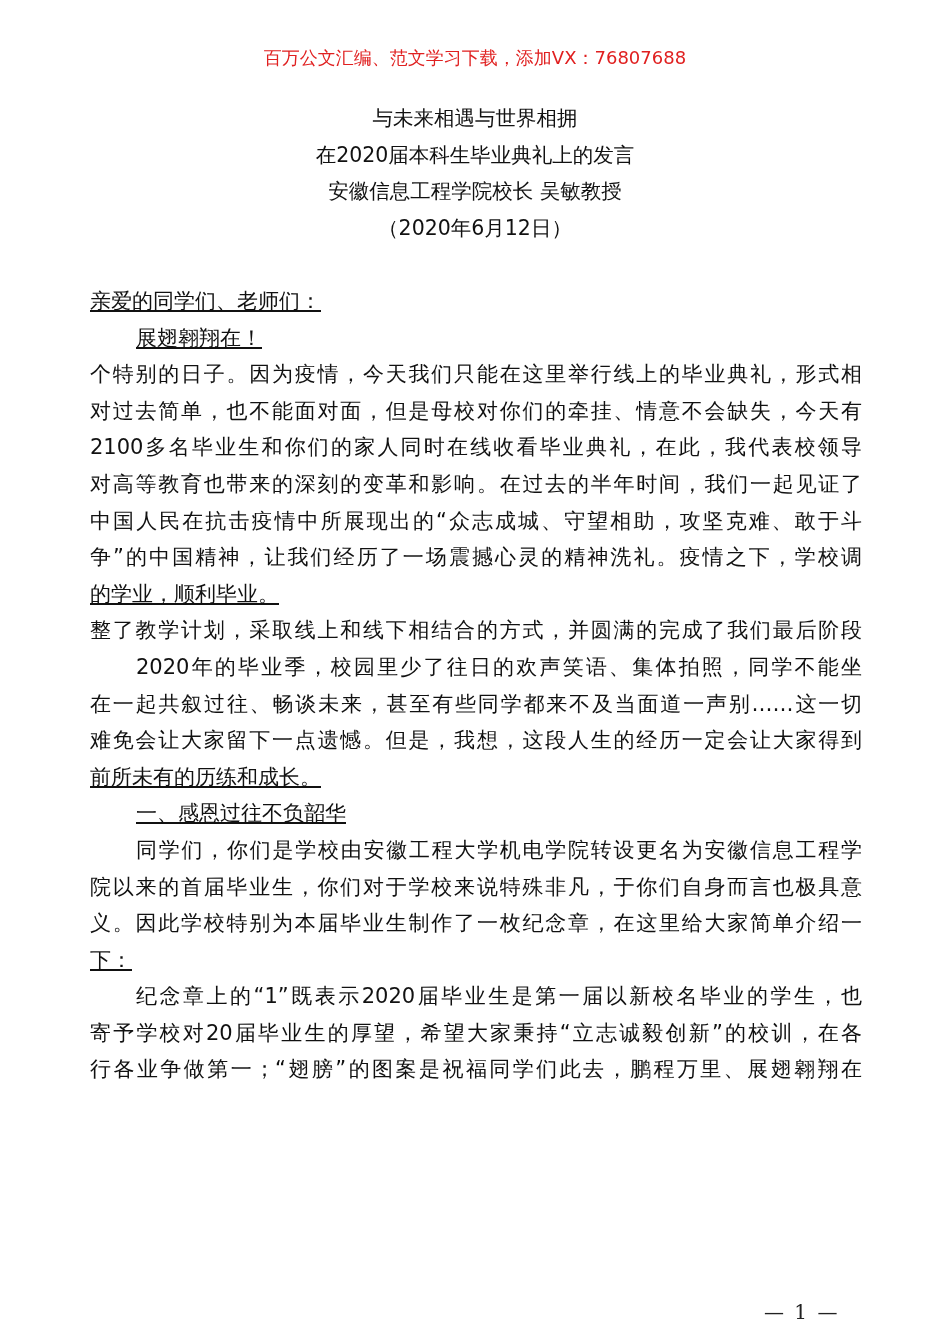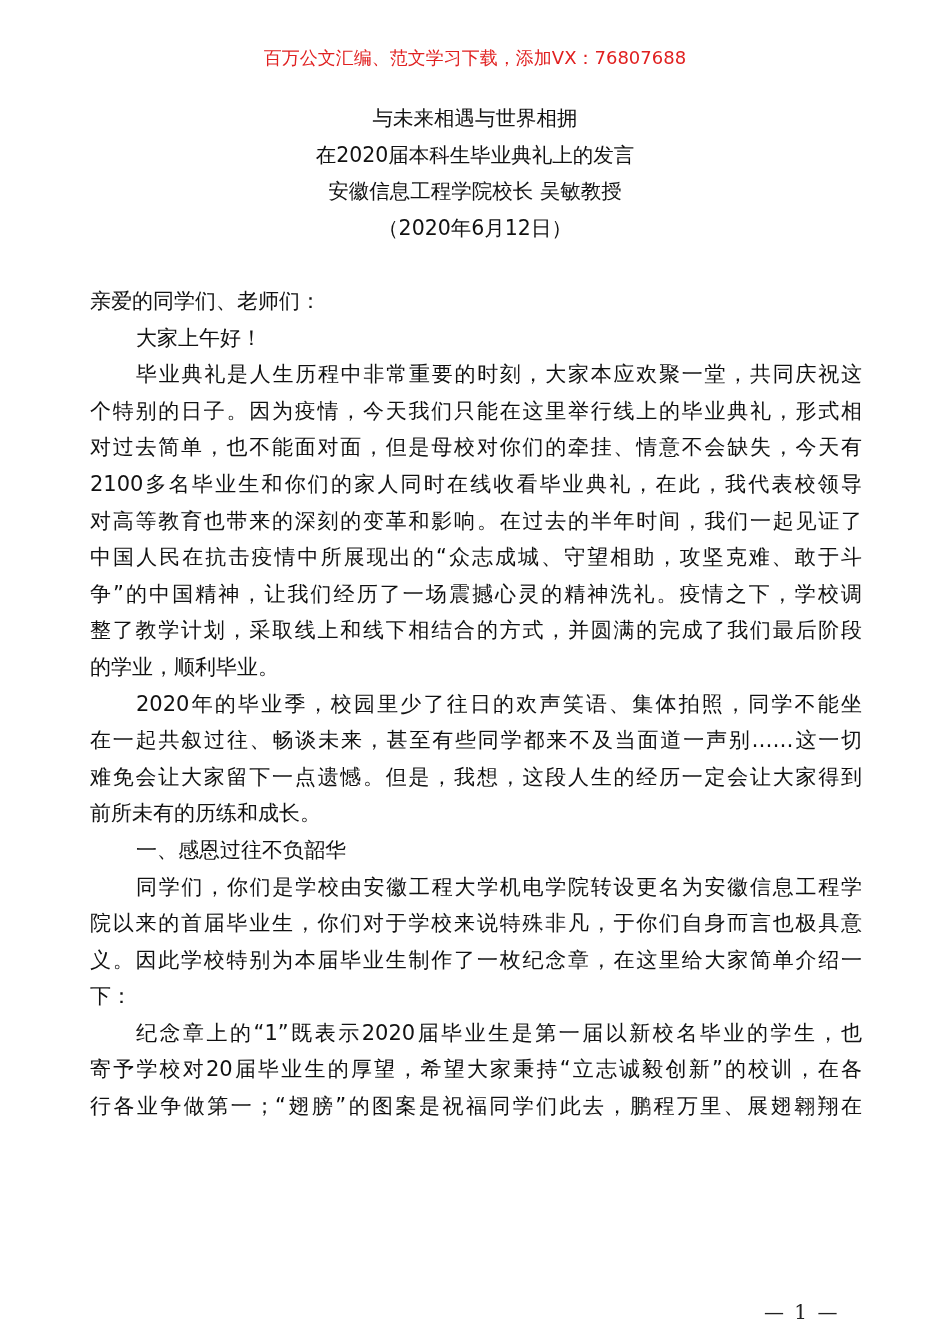--- a/index.html
+++ b/index.html
@@ -5,54 +5,53 @@
     html, body { margin:0; padding:0; background:#ffffff; }
     body { width:950px; height:1344px; position:relative; overflow:hidden;
            font-family: "DejaVu Sans", "Liberation Sans", sans-serif; color:#111; }
     .banner { position:absolute; top:46px; left:0; width:950px; text-align:center;
               font-size:18px; color:#e02020; }
     .title-block { position:absolute; top:100px; left:0; width:950px; text-align:center; }
     .title-line { font-size:20.5px; height:36.5px; line-height:36.5px; }
     .body-block { position:absolute; top:283px; left:90px; width:772px; }
     .line { font-size:21px; height:36.6px; line-height:36.6px; white-space:nowrap;
             text-align:justify; text-align-last:justify; }
-    .line.last { text-align-last:left; }
+    .line.last { text-align-last:left;text-decoration:underline; }
     .line.indent { padding-left:46px; }
     .page-num { position:absolute; top:1300px; left:764px; font-family:"DejaVu Serif", serif;
                 font-size:20px; color:#222; letter-spacing:2px; }
   </style>
 </head>
 <body>
 
 <div class="banner">百万公文汇编、范文学习下载，添加VX：76807688</div>
 
 <div class="title-block">
   <div class="title-line">与未来相遇与世界相拥</div>
   <div class="title-line">在2020届本科生毕业典礼上的发言</div>
   <div class="title-line">安徽信息工程学院校长  吴敏教授</div>
   <div class="title-line">（2020年6月12日）</div>
 </div>
 
 <div class="body-block">
   <div class="line last">亲爱的同学们、老师们：</div>
-  <div class="line indent last">大家上午好！</div>
+  <div class="line indent last">展翅翱翔在！</div>
 
   <div>
-    <div class="line indent">毕业典礼是人生历程中非常重要的时刻，大家本应欢聚一堂，共同庆祝这</div>
     <div class="line">个特别的日子。因为疫情，今天我们只能在这里举行线上的毕业典礼，形式相</div>
     <div class="line">对过去简单，也不能面对面，但是母校对你们的牵挂、情意不会缺失，今天有</div>
     <div class="line">2100多名毕业生和你们的家人同时在线收看毕业典礼，在此，我代表校领导</div>
   </div>
 
   <div>
     <div class="line">对高等教育也带来的深刻的变革和影响。在过去的半年时间，我们一起见证了</div>
     <div class="line">中国人民在抗击疫情中所展现出的“众志成城、守望相助，攻坚克难、敢于斗</div>
     <div class="line">争”的中国精神，让我们经历了一场震撼心灵的精神洗礼。疫情之下，学校调</div>
+    <div class="line last">的学业，顺利毕业。</div>
     <div class="line">整了教学计划，采取线上和线下相结合的方式，并圆满的完成了我们最后阶段</div>
-    <div class="line last">的学业，顺利毕业。</div>
   </div>
 
   <div>
     <div class="line indent">2020年的毕业季，校园里少了往日的欢声笑语、集体拍照，同学不能坐</div>
     <div class="line">在一起共叙过往、畅谈未来，甚至有些同学都来不及当面道一声别……这一切</div>
     <div class="line">难免会让大家留下一点遗憾。但是，我想，这段人生的经历一定会让大家得到</div>
     <div class="line last">前所未有的历练和成长。</div>
   </div>
 
   <div class="line indent last">一、感恩过往不负韶华</div>

